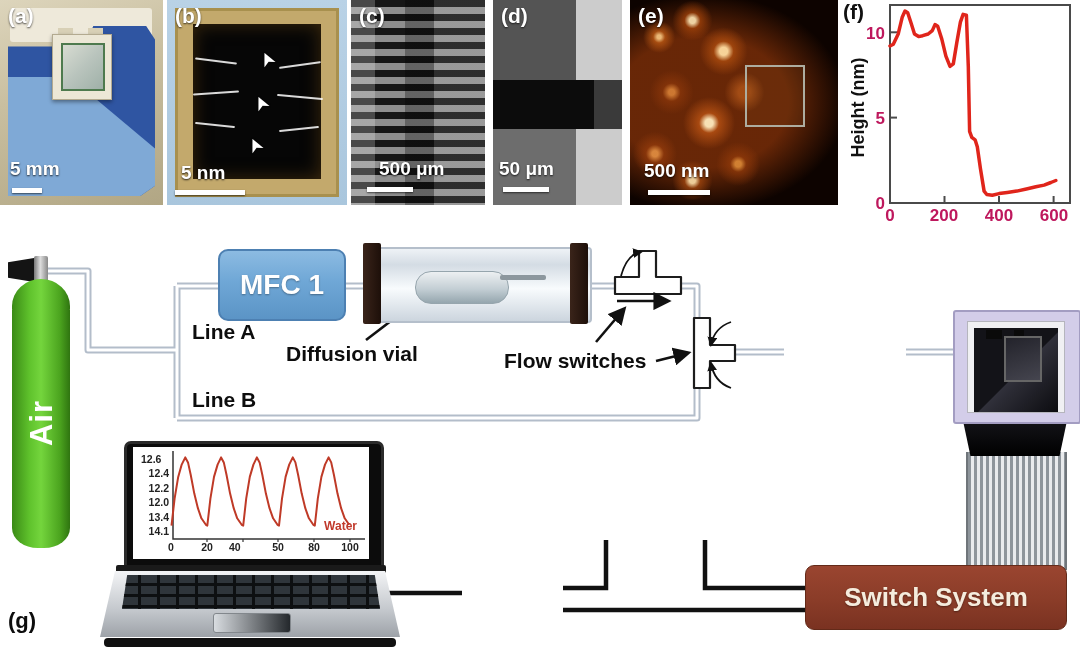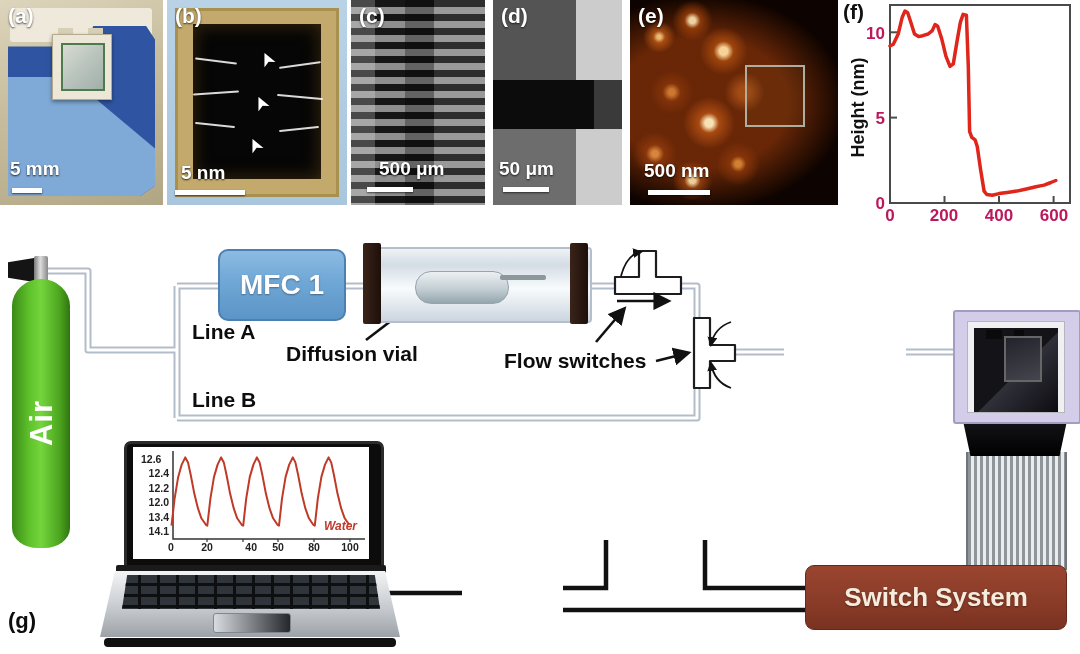--- a/index.html
+++ b/index.html
@@ -127,21 +127,21 @@
      background:linear-gradient(180deg,#17171c,#000);clip-path:polygon(0 0,100% 0,92% 100%,8% 100%);}
   .ribbon{position:absolute;left:966px;top:452px;width:97px;height:118px;z-index:4;
      background:repeating-linear-gradient(90deg,#8e959b 0 3px,#e9ebed 3px 6px);
      border-left:2px solid #6f757a;border-right:2px solid #6f757a;}
 
   
   .lap-screen{position:absolute;left:124px;top:441px;width:254px;height:124px;background:#0c0c0c;
      border:3px solid #2b2b2b;border-radius:7px 7px 3px 3px;z-index:5;}
   .lap-inner{position:absolute;left:133px;top:447px;width:236px;height:112px;background:#fff;z-index:6;}
   .lt-tick{position:absolute;font-size:10.5px;font-weight:bold;color:#222;}
-  .lt-water{position:absolute;right:12px;top:72px;font-size:12px;font-weight:bold;font-style:italic;
+  .lt-water{position:absolute;right:12px;top:72px;font-size:12px;font-weight:bold;
      color:#c0392b;}
   .lap-hinge{position:absolute;left:116px;top:565px;width:270px;height:8px;background:#1a1a1a;
      border-radius:2px;z-index:5;}
   .lap-base{position:absolute;left:100px;top:571px;width:300px;height:66px;z-index:5;
      background:linear-gradient(180deg,#f3f4f6,#c3c7cc 60%,#9da2a8);
      clip-path:polygon(5% 0,95% 0,100% 100%,0 100%);}
   .lap-keys{position:absolute;left:122px;top:575px;width:258px;height:34px;z-index:6;
      background-color:#2f353b;
      background-image:repeating-linear-gradient(90deg,transparent 0 16px,#0d0f11 16px 19px),
                       repeating-linear-gradient(180deg,transparent 0 8px,#0d0f11 8px 11px);
@@ -303,21 +303,21 @@
       <polyline id="response-line" fill="none" stroke-width="2" stroke-linejoin="round" points="38.5,78.6 41.6,51.7 45.2,29.9 48.7,17.6 52.3,10.4 55.0,15.4 57.7,27.8 61.3,46.6 64.9,61.2 68.4,71.3 72.9,77.8 74.3,78.6 77.4,51.7 81.0,29.9 84.6,17.6 88.1,10.4 90.8,15.4 93.5,27.8 97.1,46.6 100.7,61.2 104.2,71.3 108.7,77.8 110.2,78.6 113.2,51.7 116.8,29.9 120.4,17.6 123.9,10.4 126.6,15.4 129.3,27.8 132.9,46.6 136.5,61.2 140.1,71.3 144.5,77.8 146.0,78.6 149.0,51.7 152.6,29.9 156.2,17.6 159.8,10.4 162.4,15.4 165.1,27.8 168.7,46.6 172.3,61.2 175.9,71.3 180.3,77.8 181.8,78.6 184.8,51.7 188.4,29.9 192.0,17.6 195.6,10.4 198.2,15.4 200.9,27.8 204.5,46.6 208.1,61.2 211.7,71.3 216.2,77.8" stroke="#bf3a27"></polyline>
     </svg>
     <span class="lt-tick" style="left:8px;top:6px;width:28px;">12.6</span>
     <span class="lt-tick" style="left:8px;top:20px;width:28px;text-align:right;">12.4</span>
     <span class="lt-tick" style="left:8px;top:35px;width:28px;text-align:right;">12.2</span>
     <span class="lt-tick" style="left:8px;top:49px;width:28px;text-align:right;">12.0</span>
     <span class="lt-tick" style="left:8px;top:64px;width:28px;text-align:right;">13.4</span>
     <span class="lt-tick" style="left:8px;top:78px;width:28px;text-align:right;">14.1</span>
     <span class="lt-tick" style="left:24px;top:94px;width:28px;text-align:center;">0</span>
     <span class="lt-tick" style="left:60px;top:94px;width:28px;text-align:center;">20</span>
-    <span class="lt-tick" style="left:96px;top:94px;width:28px;text-align:right;">40</span>
+    <span class="lt-tick" style="left:96px;top:94px;width:28px;text-align:left;">40</span>
     <span class="lt-tick" style="left:131px;top:94px;width:28px;text-align:center;">50</span>
     <span class="lt-tick" style="left:167px;top:94px;width:28px;text-align:center;">80</span>
     <span class="lt-tick" style="left:203px;top:94px;width:28px;text-align:center;">100</span>
     <span class="lt-water">Water</span>
   </div>
   <div class="lap-hinge"></div>
   <div class="lap-base"></div>
   <div class="lap-keys"></div>
   <div class="lap-pad"></div>
   <div class="lap-foot"></div>

